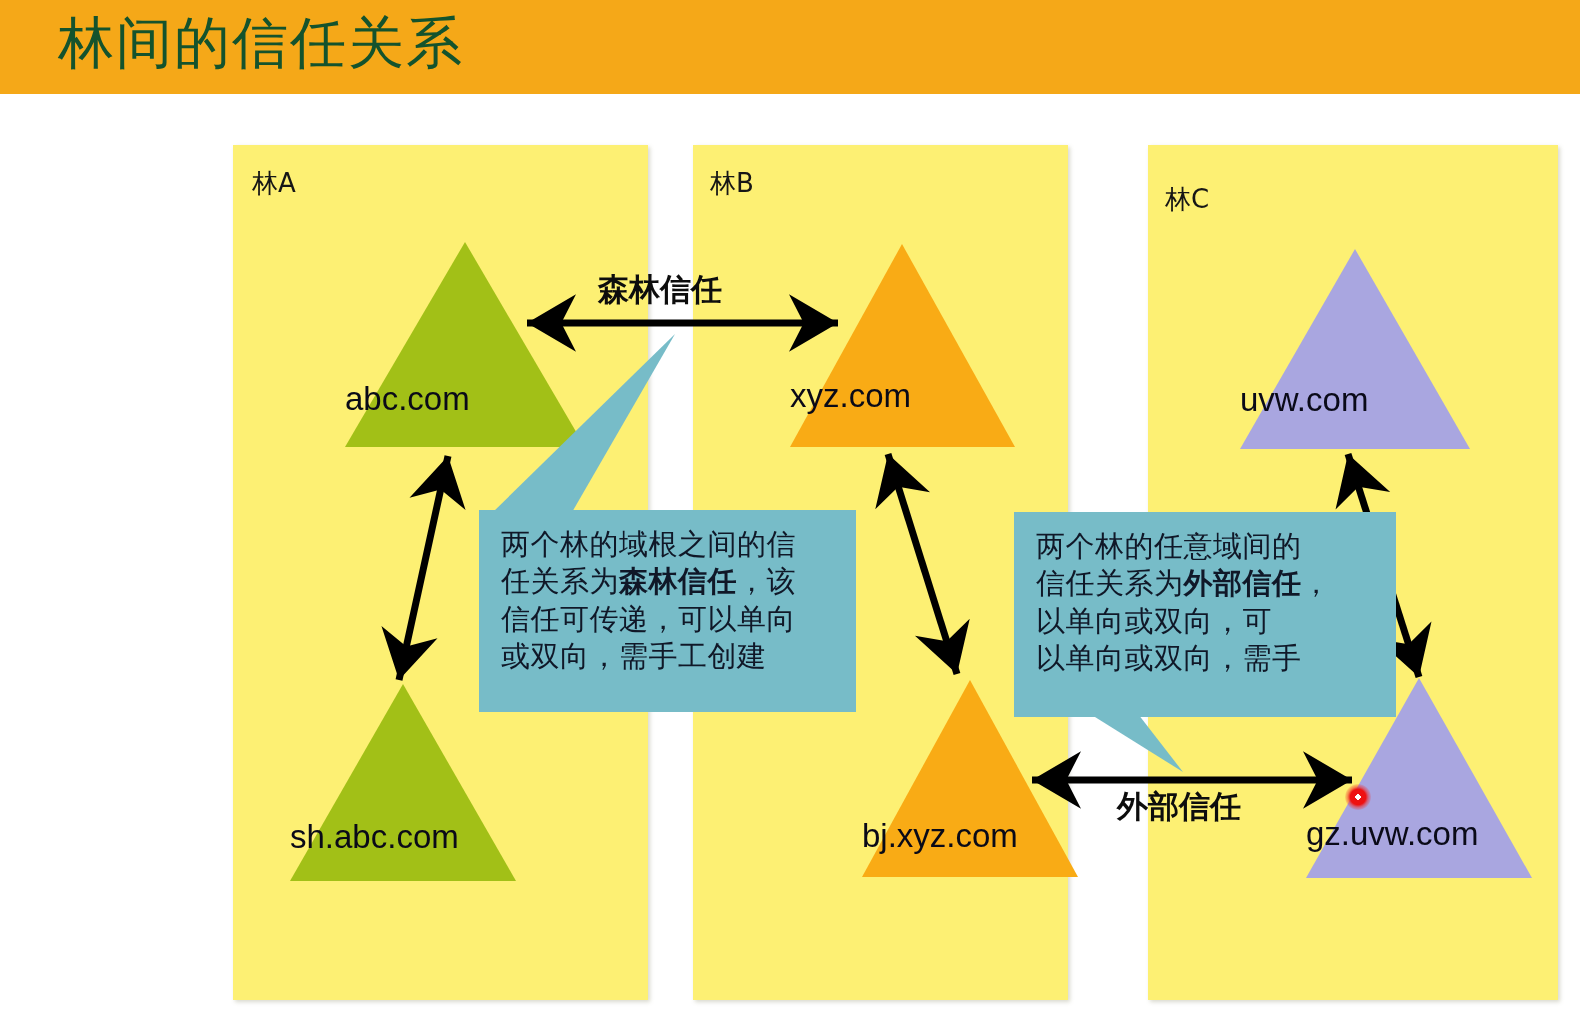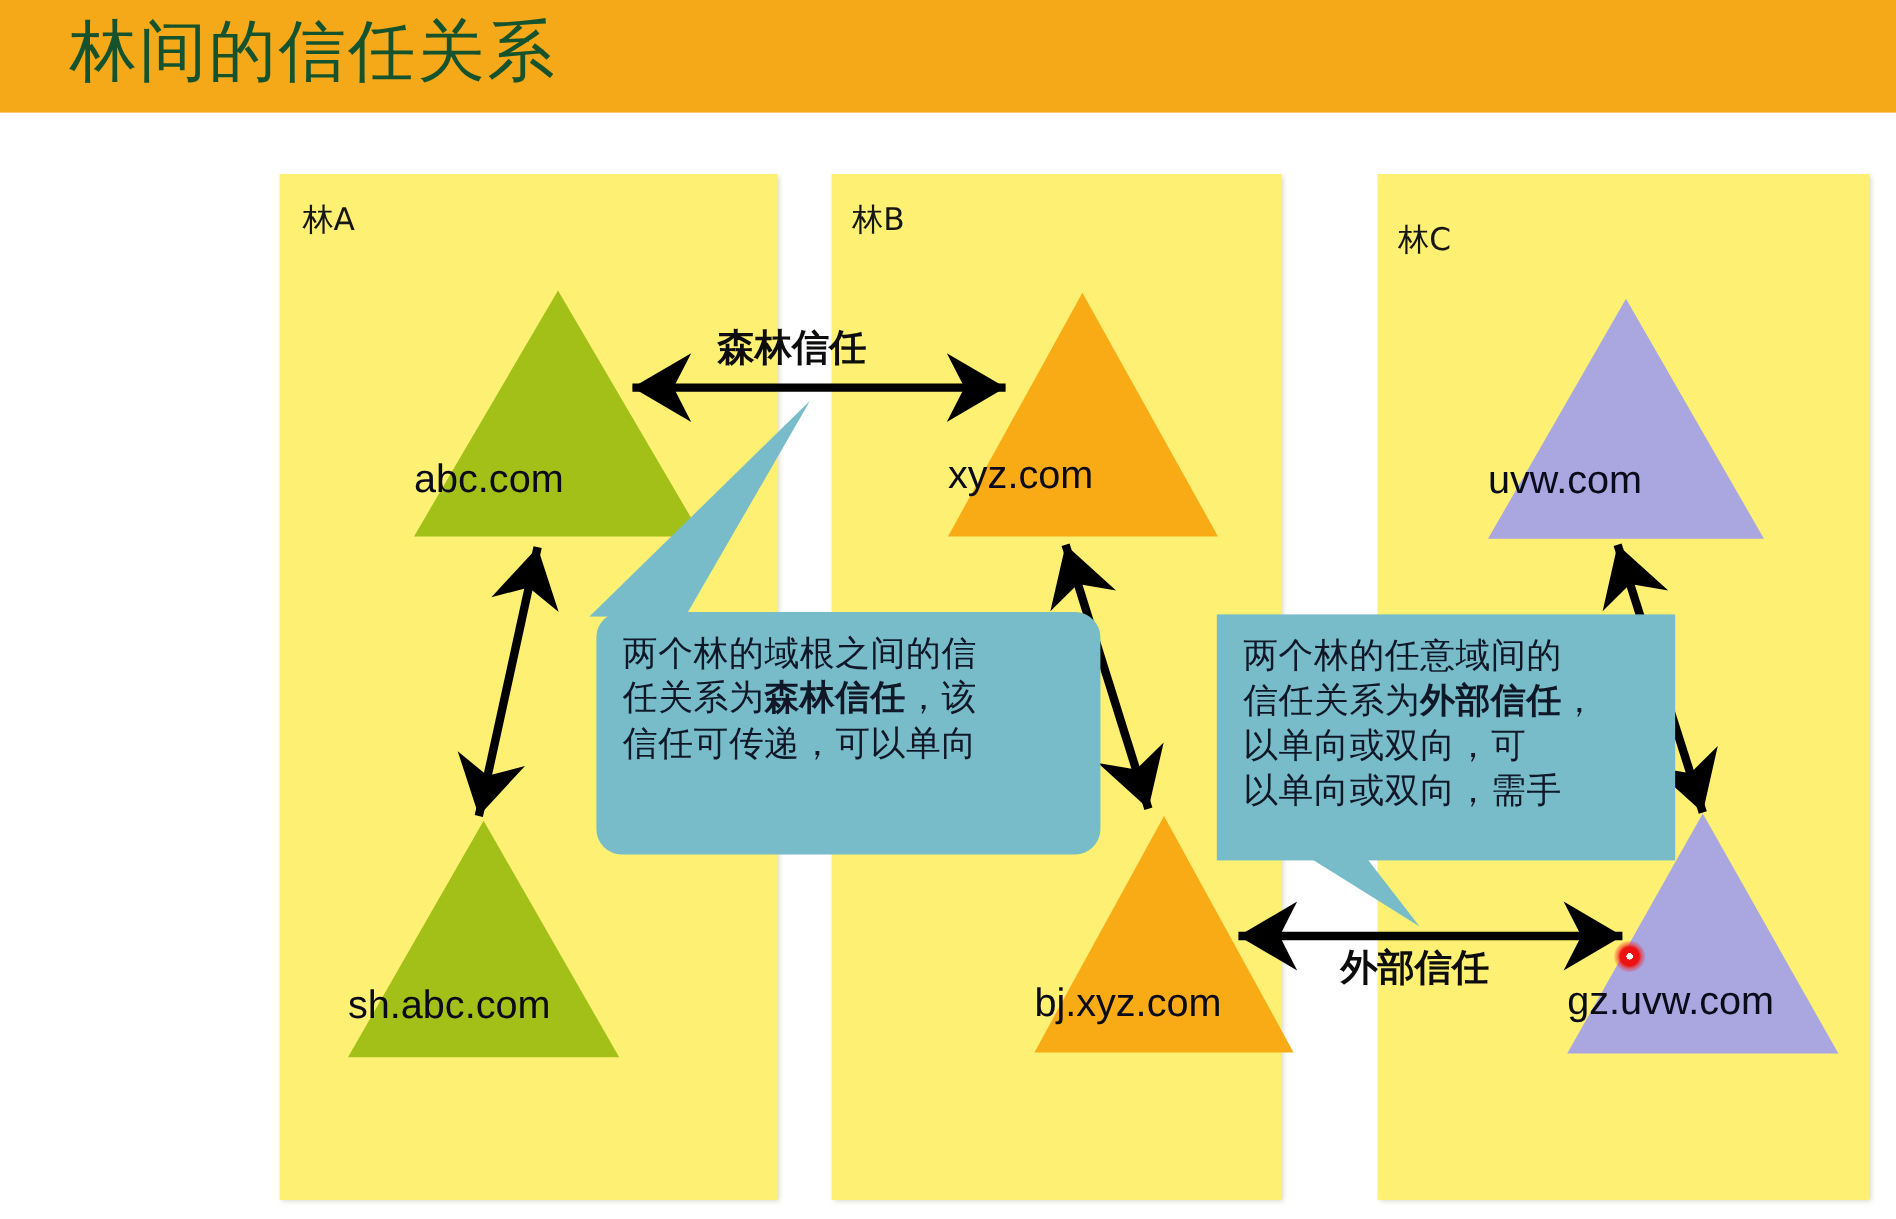--- a/index.html
+++ b/index.html
@@ -200,24 +200,25 @@
 
   <div class="arrow-label" style="left:598px; top:175px;">森林信任</div>
 
   <div class="arrow-label" style="left:1117px; top:692px;">外部信任</div>
 
   <div class="callout-tail" style="left:487px; top:240px; width:200px; height:180px;">
     <svg width="200" height="180" viewBox="0 0 200 180" aria-hidden="true">
       <polygon points="188,0 84,180 4,180" fill="#77bcc8"></polygon>
     </svg>
   </div>
-  <div class="callout-box" style="left:497px; top:416px; width:420px; height:202px;border-radius:21px;">
+  <div class="callout-box" style="left:479px; top:416px; width:377px; height:202px;">
       <div><span>两个林的域根之间的信</span></div>
       <div><span>任关系为</span><b>森林信任</b><span>，该</span></div>
       <div><span>信任可传递，可以单向</span></div>
+      <div><span>或双向，需手工创建</span></div>
     </div>
 
   <div class="callout-tail" style="left:1055px; top:598px; width:140px; height:80px;">
     <svg width="140" height="80" viewBox="0 0 140 80" aria-hidden="true">
       <polygon points="0,0 128,80 66,0" fill="#77bcc8"></polygon>
     </svg>
   </div>
   <div class="callout-box" style="left:1014px; top:402px; width:382px; height:205px;margin-top:16px;">
       <div><span>两个林的任意域间的</span></div>
       <div><span>信任关系为</span><b>外部信任</b><span>，</span></div>

